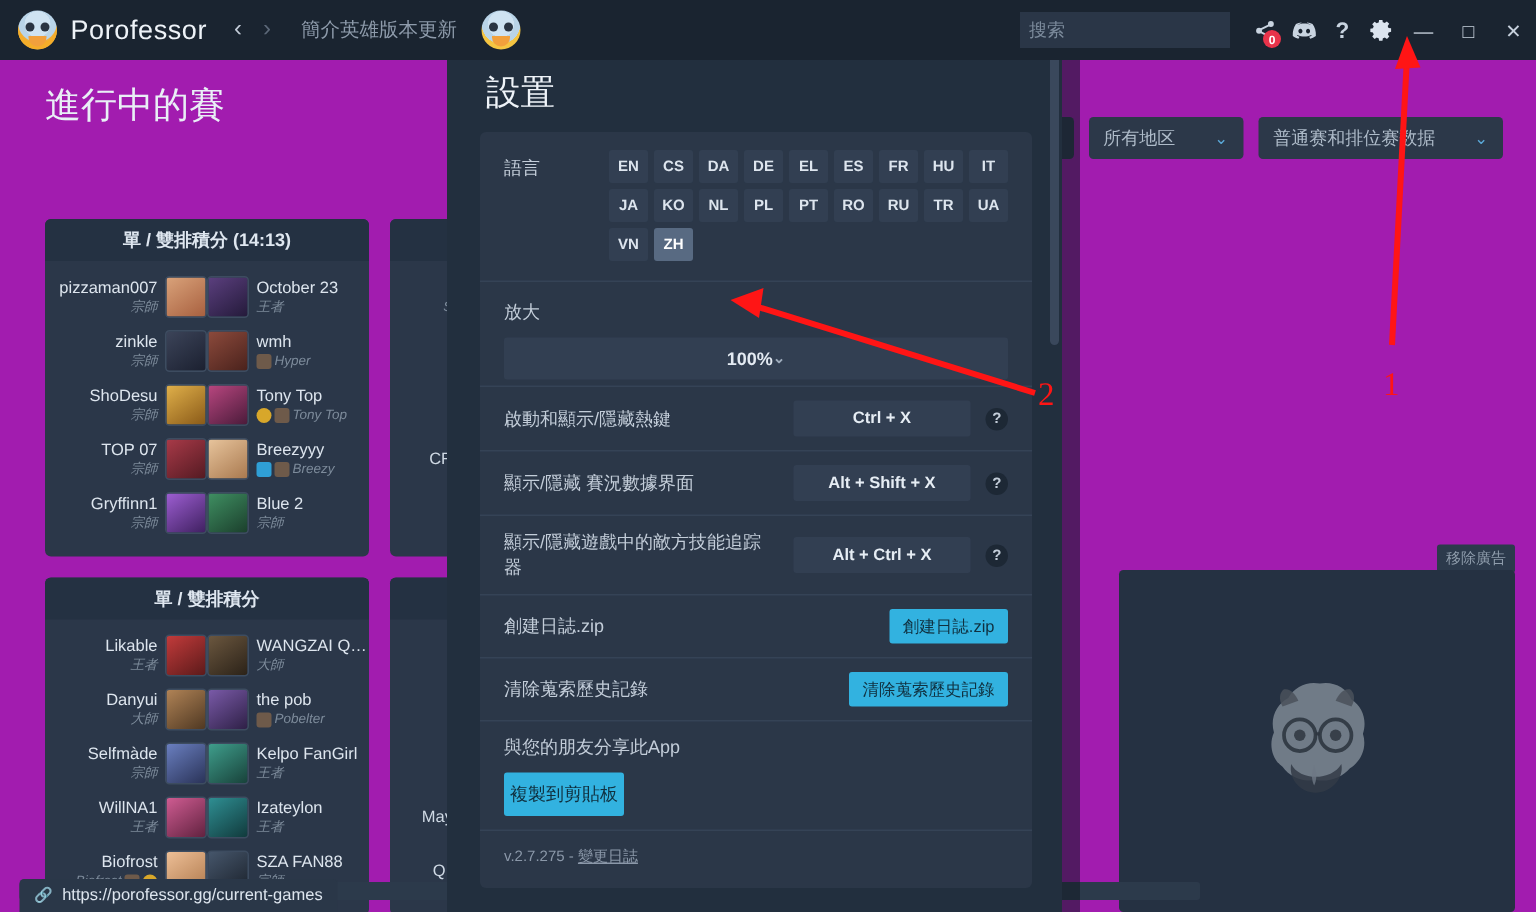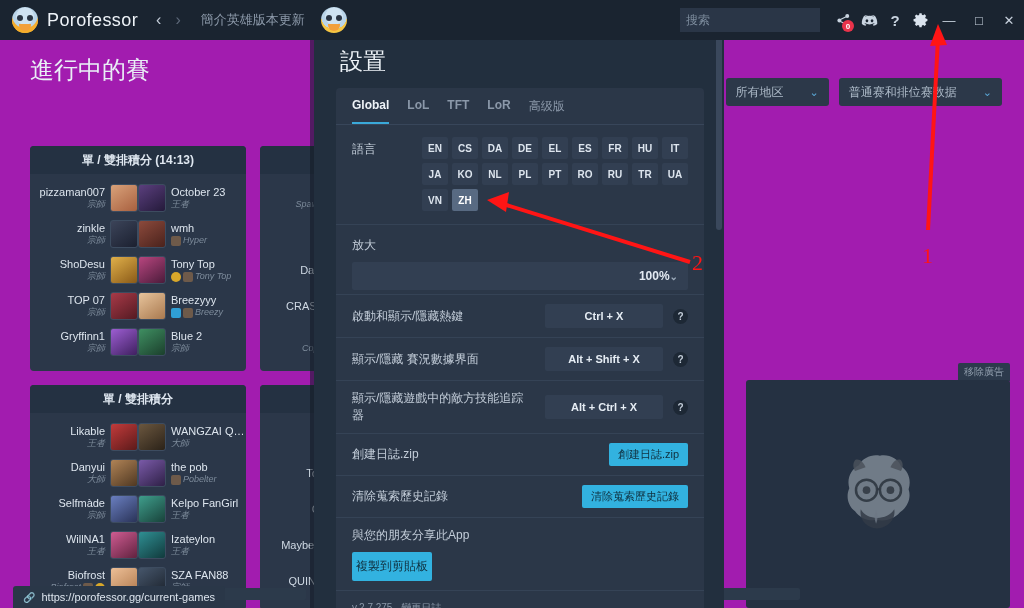--- a/index.html
+++ b/index.html
@@ -184,21 +184,21 @@
   }
   .statusbar .lnk-ico { color: #aab6c4; font-size: 10px; }
   .statusbar .url { color: #dde5ee; font-size: 11px; }
 
   
   .modal-scrim {
     position: absolute; left: 310px; top: 0; width: 410px; height: 608px;
     background: rgba(18,26,36,.55); z-index: 25;
   }
   .modal {
-    position: absolute; left: 314px; top: 0; width: 410px; height: 608px;
+    position: absolute; left: 298px; top: 0; width: 410px; height: 608px;
     background: #222f3e; z-index: 26; overflow: hidden;
   }
   .modal-close {
     position: absolute; right: 12px; top: 12px; width: 20px; height: 20px;
     display: flex; align-items: center; justify-content: center;
     color: #b9c5d2; font-size: 15px; z-index: 28;
   }
   .modal-title {
     position: absolute; left: 26px; top: 46px;
     color: #eef3f8; font-size: 23px;
@@ -231,21 +231,21 @@
     height: 22px; background: #323f52; border-radius: 2px;
     display: flex; align-items: center; justify-content: center;
     color: #dde5ee; font-size: 10px; font-weight: bold;
   }
   .lang.selected { background: #586a82; color: #ffffff; }
 
   .zoom-block { padding: 12px 16px 4px 16px; border-top: 1px solid #354356; }
   .zoom-label { color: #c3cdd9; font-size: 12px; margin-bottom: 8px; }
   .zoom-select {
     height: 28px; background: #323f52; border-radius: 2px;
-    display: flex; align-items: center; justify-content: flex-end;
+    display: flex; align-items: center; justify-content: center;
     padding: 0 10px; color: #e3eaf2; font-size: 12px; font-weight: bold;
   }
   .zoom-select .caret2 { color: #9fadbd; font-size: 10px; }
 
   .hot-row {
     display: flex; align-items: center; padding: 9px 16px;
     border-top: 1px solid #354356; gap: 10px;
   }
   .hot-label { color: #c3cdd9; font-size: 12px; flex: 1; }
   .hot-key {
@@ -682,27 +682,20 @@
     <div class="skel" style="left:470px;width:330px;"></div>
   </div>
 
   <div class="modal-scrim"></div>
   <div class="modal">
     <div class="modal-close">✕</div>
     <div class="modal-title">設置</div>
     <div class="modal-scroll"></div>
 
     <div class="panel">
-      <div class="tabs">
-        <div class="tab active">Global</div>
-        <div class="tab">LoL</div>
-        <div class="tab">TFT</div>
-        <div class="tab">LoR</div>
-        <div class="tab plain">高级版</div>
-      </div>
 
       <div class="row">
         <div class="row-label">語言</div>
         <div class="lang-grid">
           <div class="lang">EN</div>
           <div class="lang">CS</div>
           <div class="lang">DA</div>
           <div class="lang">DE</div>
           <div class="lang">EL</div>
           <div class="lang">ES</div>

